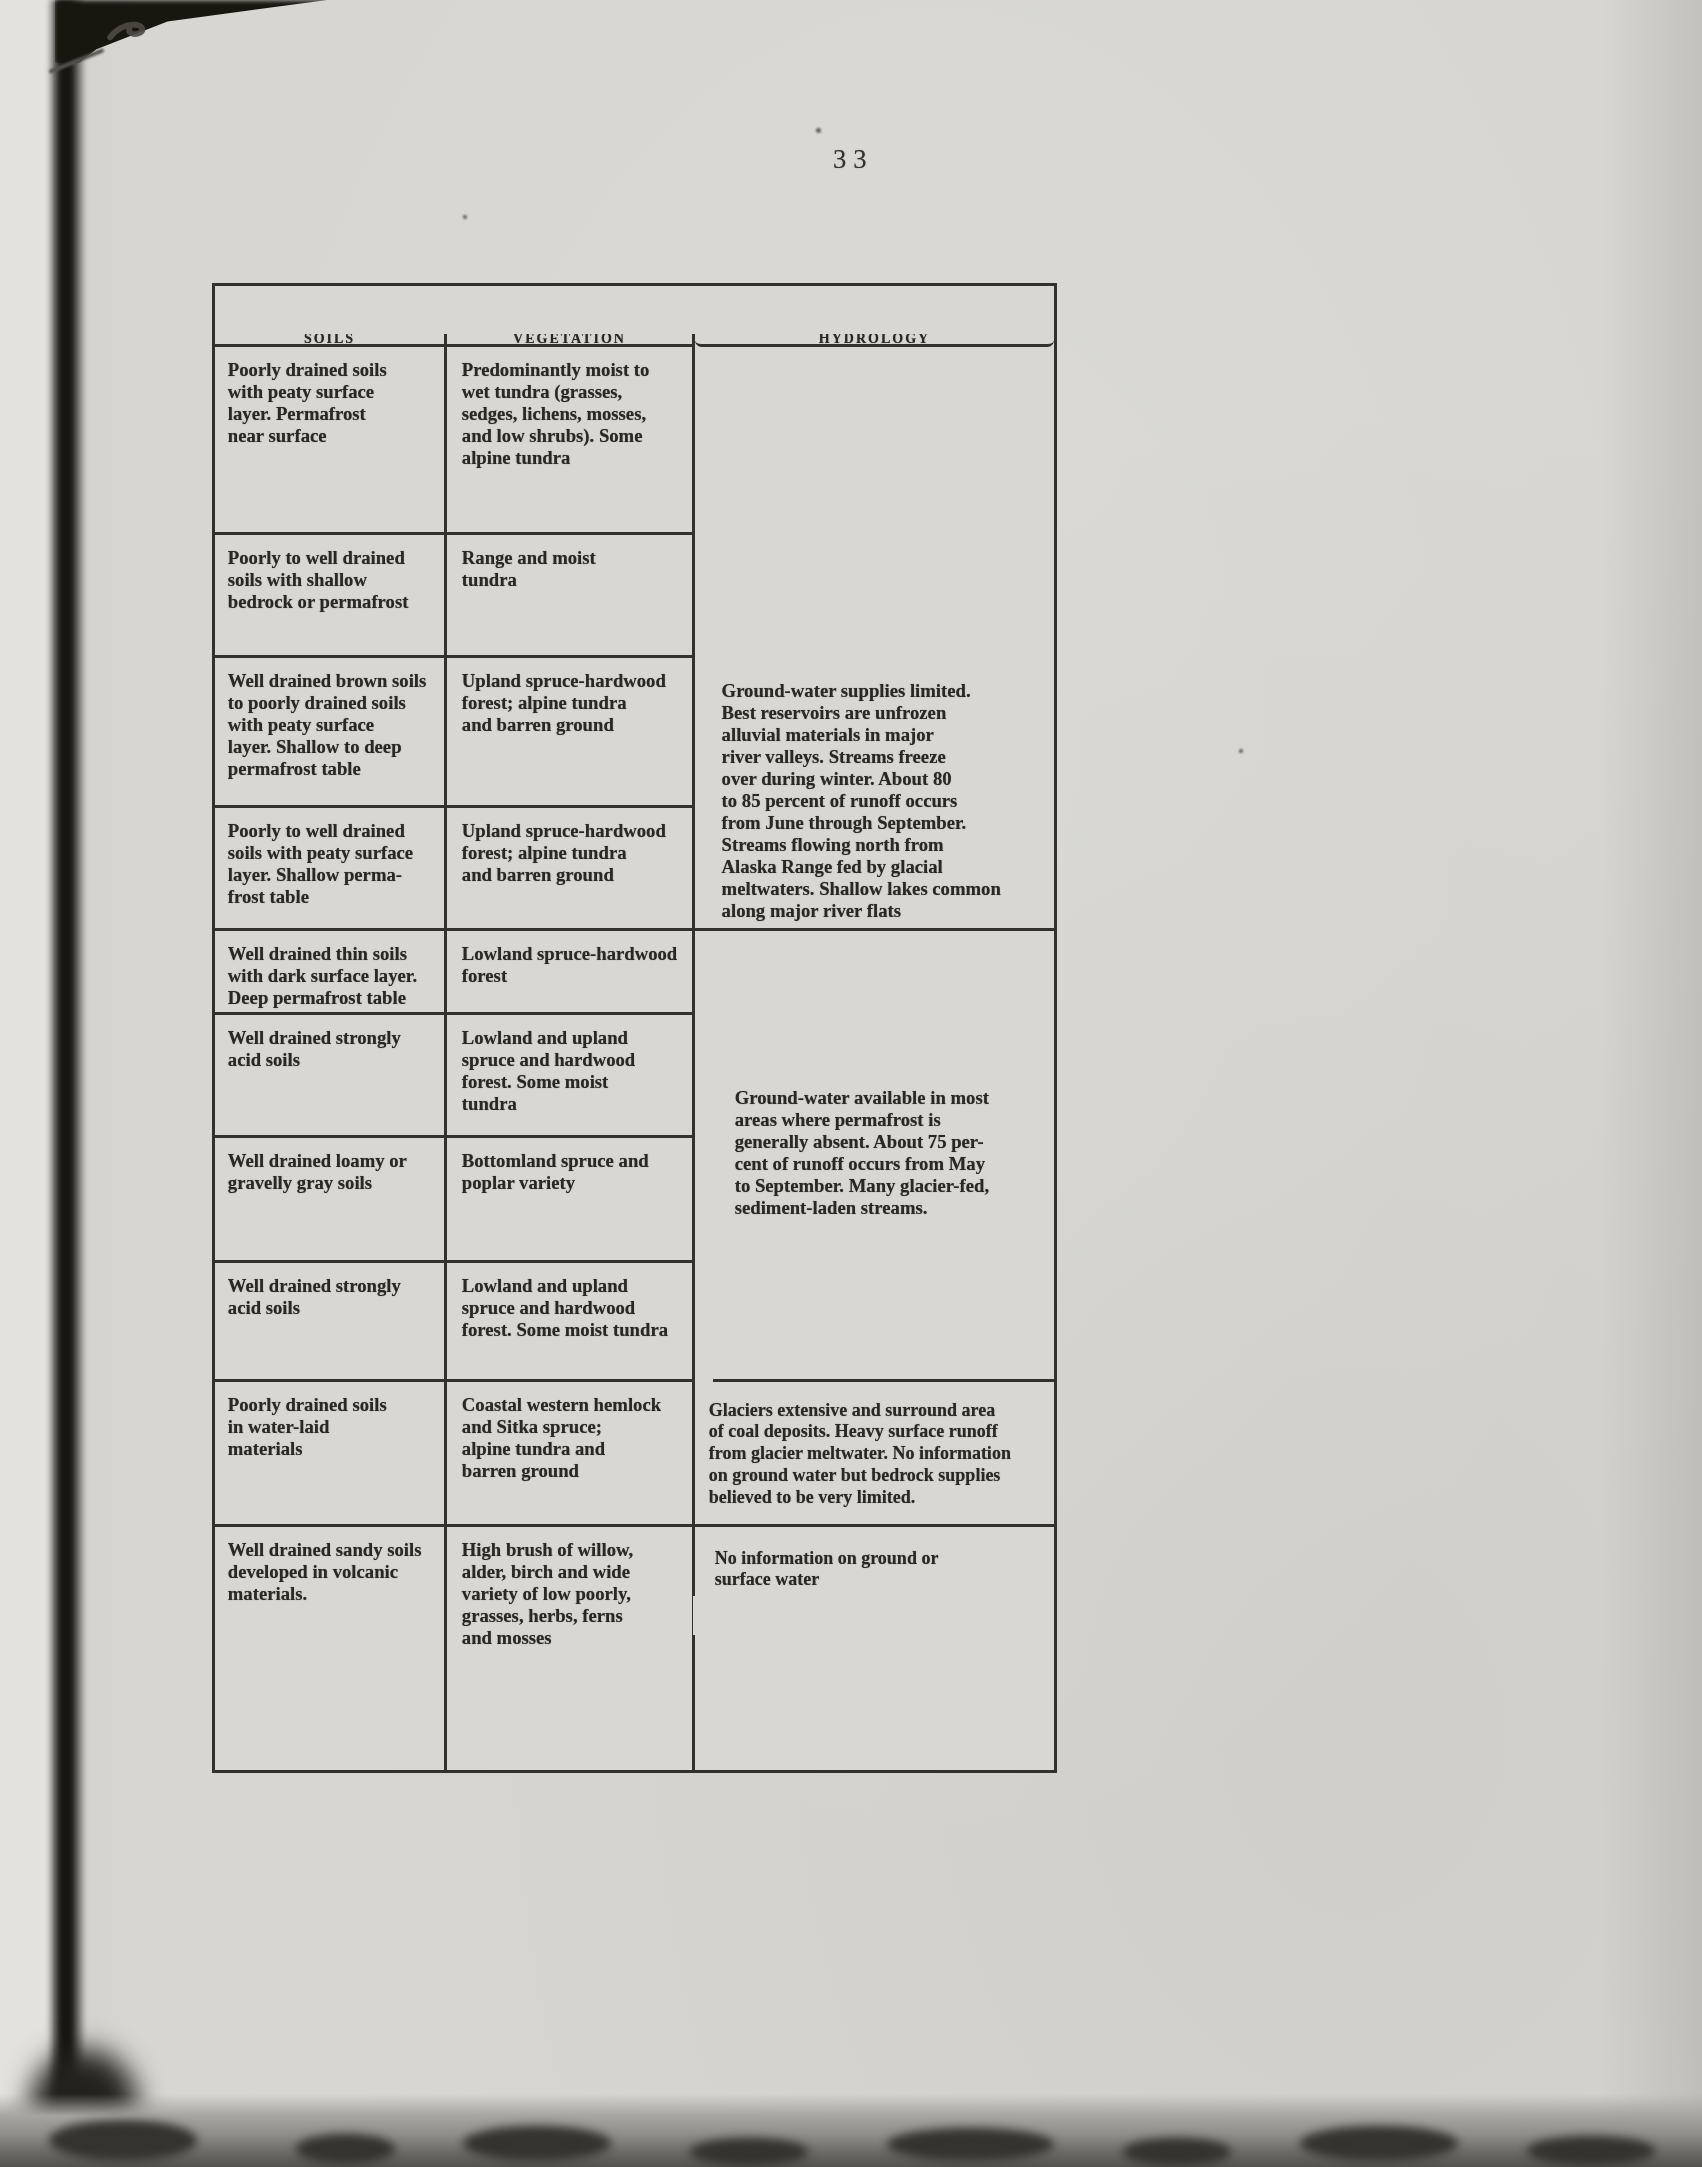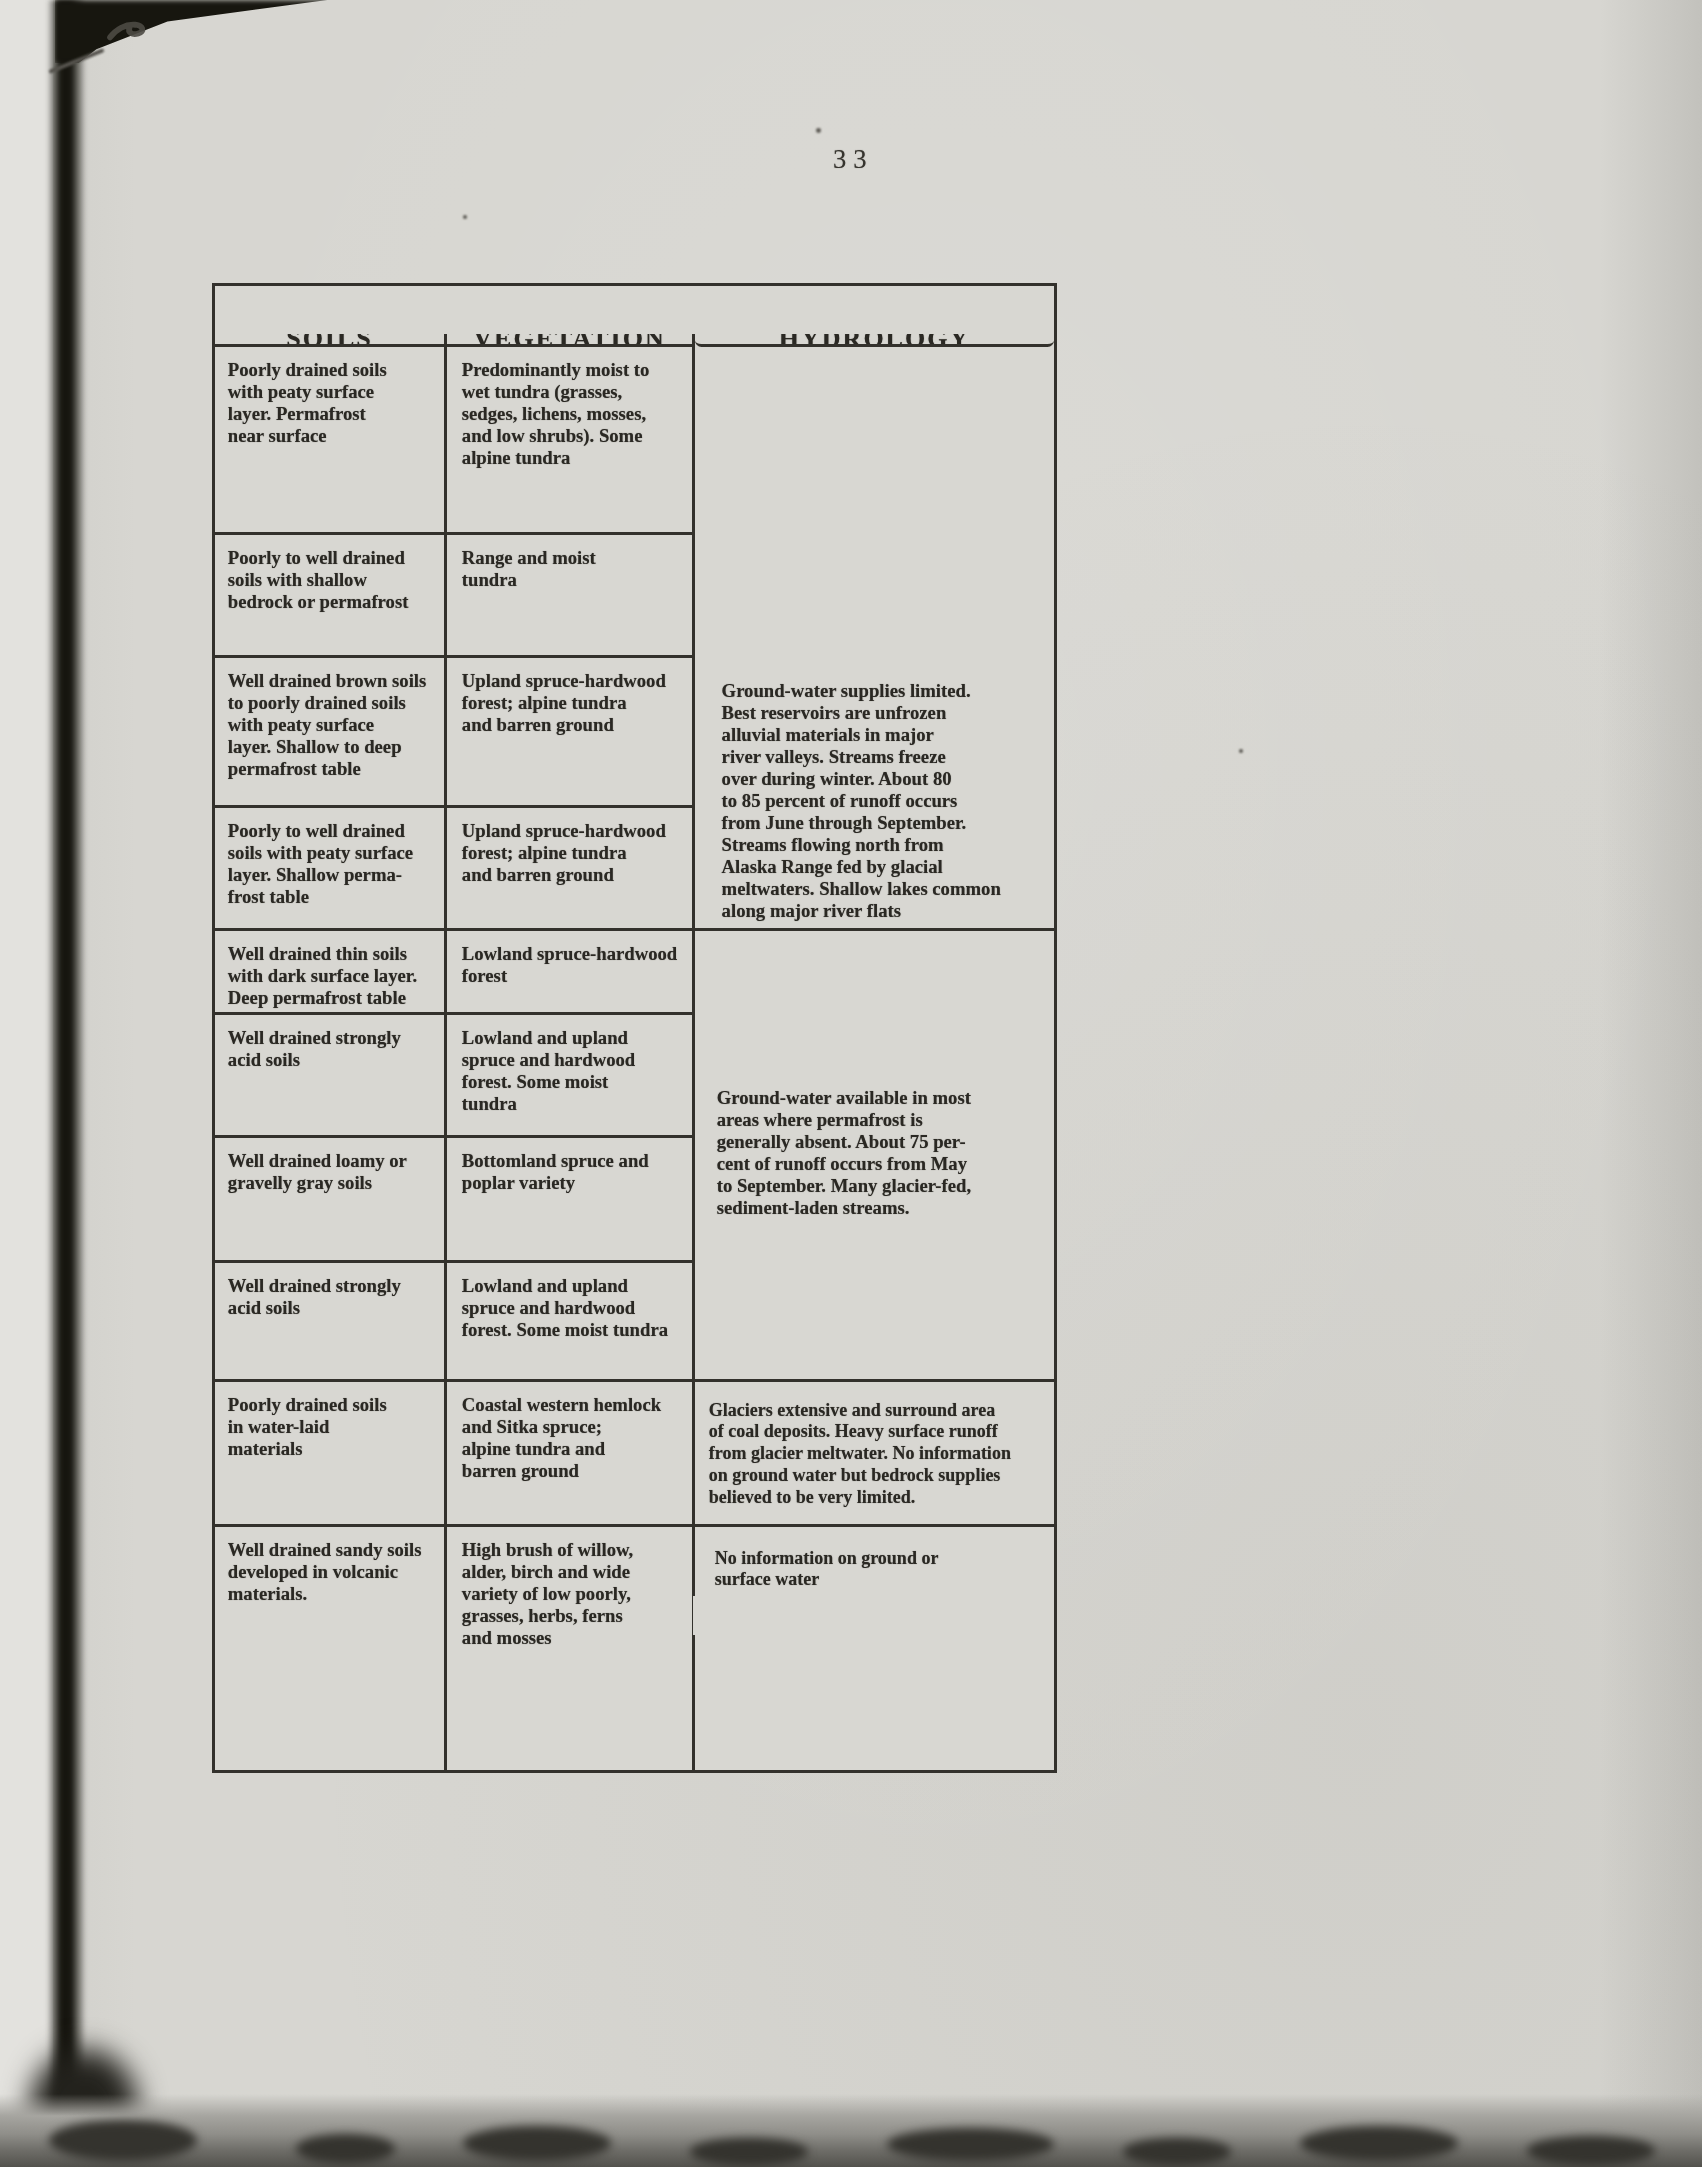--- a/index.html
+++ b/index.html
@@ -71,21 +71,21 @@
     border-bottom:3px solid #33312c;
     box-sizing:border-box;
     font-size:18.7px;line-height:22px;font-weight:700;
     white-space:pre-line;
     overflow:hidden;
   }
   .cell.last-col{border-right:none;}
   .cell.last-row{border-bottom:none;}
   .hdr{
     display:flex;align-items:center;justify-content:center;
-    font-size:26px;letter-spacing:2px;font-weight:700;white-space:normal;margin-top:48px;
+    font-size:14px;letter-spacing:2px;font-weight:700;white-space:normal;margin-top:48px;
   }
   .c1{padding:11.8px 7.9px 0 12.8px;}
   .c2{padding:11.8px 5.9px 0 14.8px;}
   .hydA{padding:85px 7.9px 0 27.6px;}
   .hydB{padding:21.7px 7.9px 0 26.6px;}
   .hydC{padding:156px 7.9px 0 21.7px;}
   .hydD{padding:17.7px 5.9px 0 13.8px;font-size:18px;line-height:21.7px;}
   .hydE{padding:20.7px 5.9px 0 19.7px;font-size:18px;line-height:21.7px;}
   
   .line-gap{position:absolute;left:693px;top:1596px;width:10.8px;height:39px;background:#d8d7d2;}
@@ -156,21 +156,21 @@
 frost table</div>
   <div class="cell c2" style="grid-area:5/2;">Upland spruce-hardwood
 forest; alpine tundra
 and barren ground</div>
 
   <div class="cell c1" style="grid-area:6/1;">Well drained thin soils
 with dark surface layer.
 Deep permafrost table</div>
   <div class="cell c2" style="grid-area:6/2;">Lowland spruce-hardwood
 forest</div>
-  <div class="cell last-col hydC" style="grid-row:6 / span 4;grid-column:3;">Ground-water available in most
+  <div class="cell last-col hydC" style="grid-row:6 / span 4;grid-column:3;margin-left:18px;">Ground-water available in most
 areas where permafrost is
 generally absent. About 75 per-
 cent of runoff occurs from May
 to September. Many glacier-fed,
 sediment-laden streams.</div>
   <div class="cell c1" style="grid-area:7/1;">Well drained strongly
 acid soils</div>
   <div class="cell c2" style="grid-area:7/2;">Lowland and upland
 spruce and hardwood
 forest. Some moist

